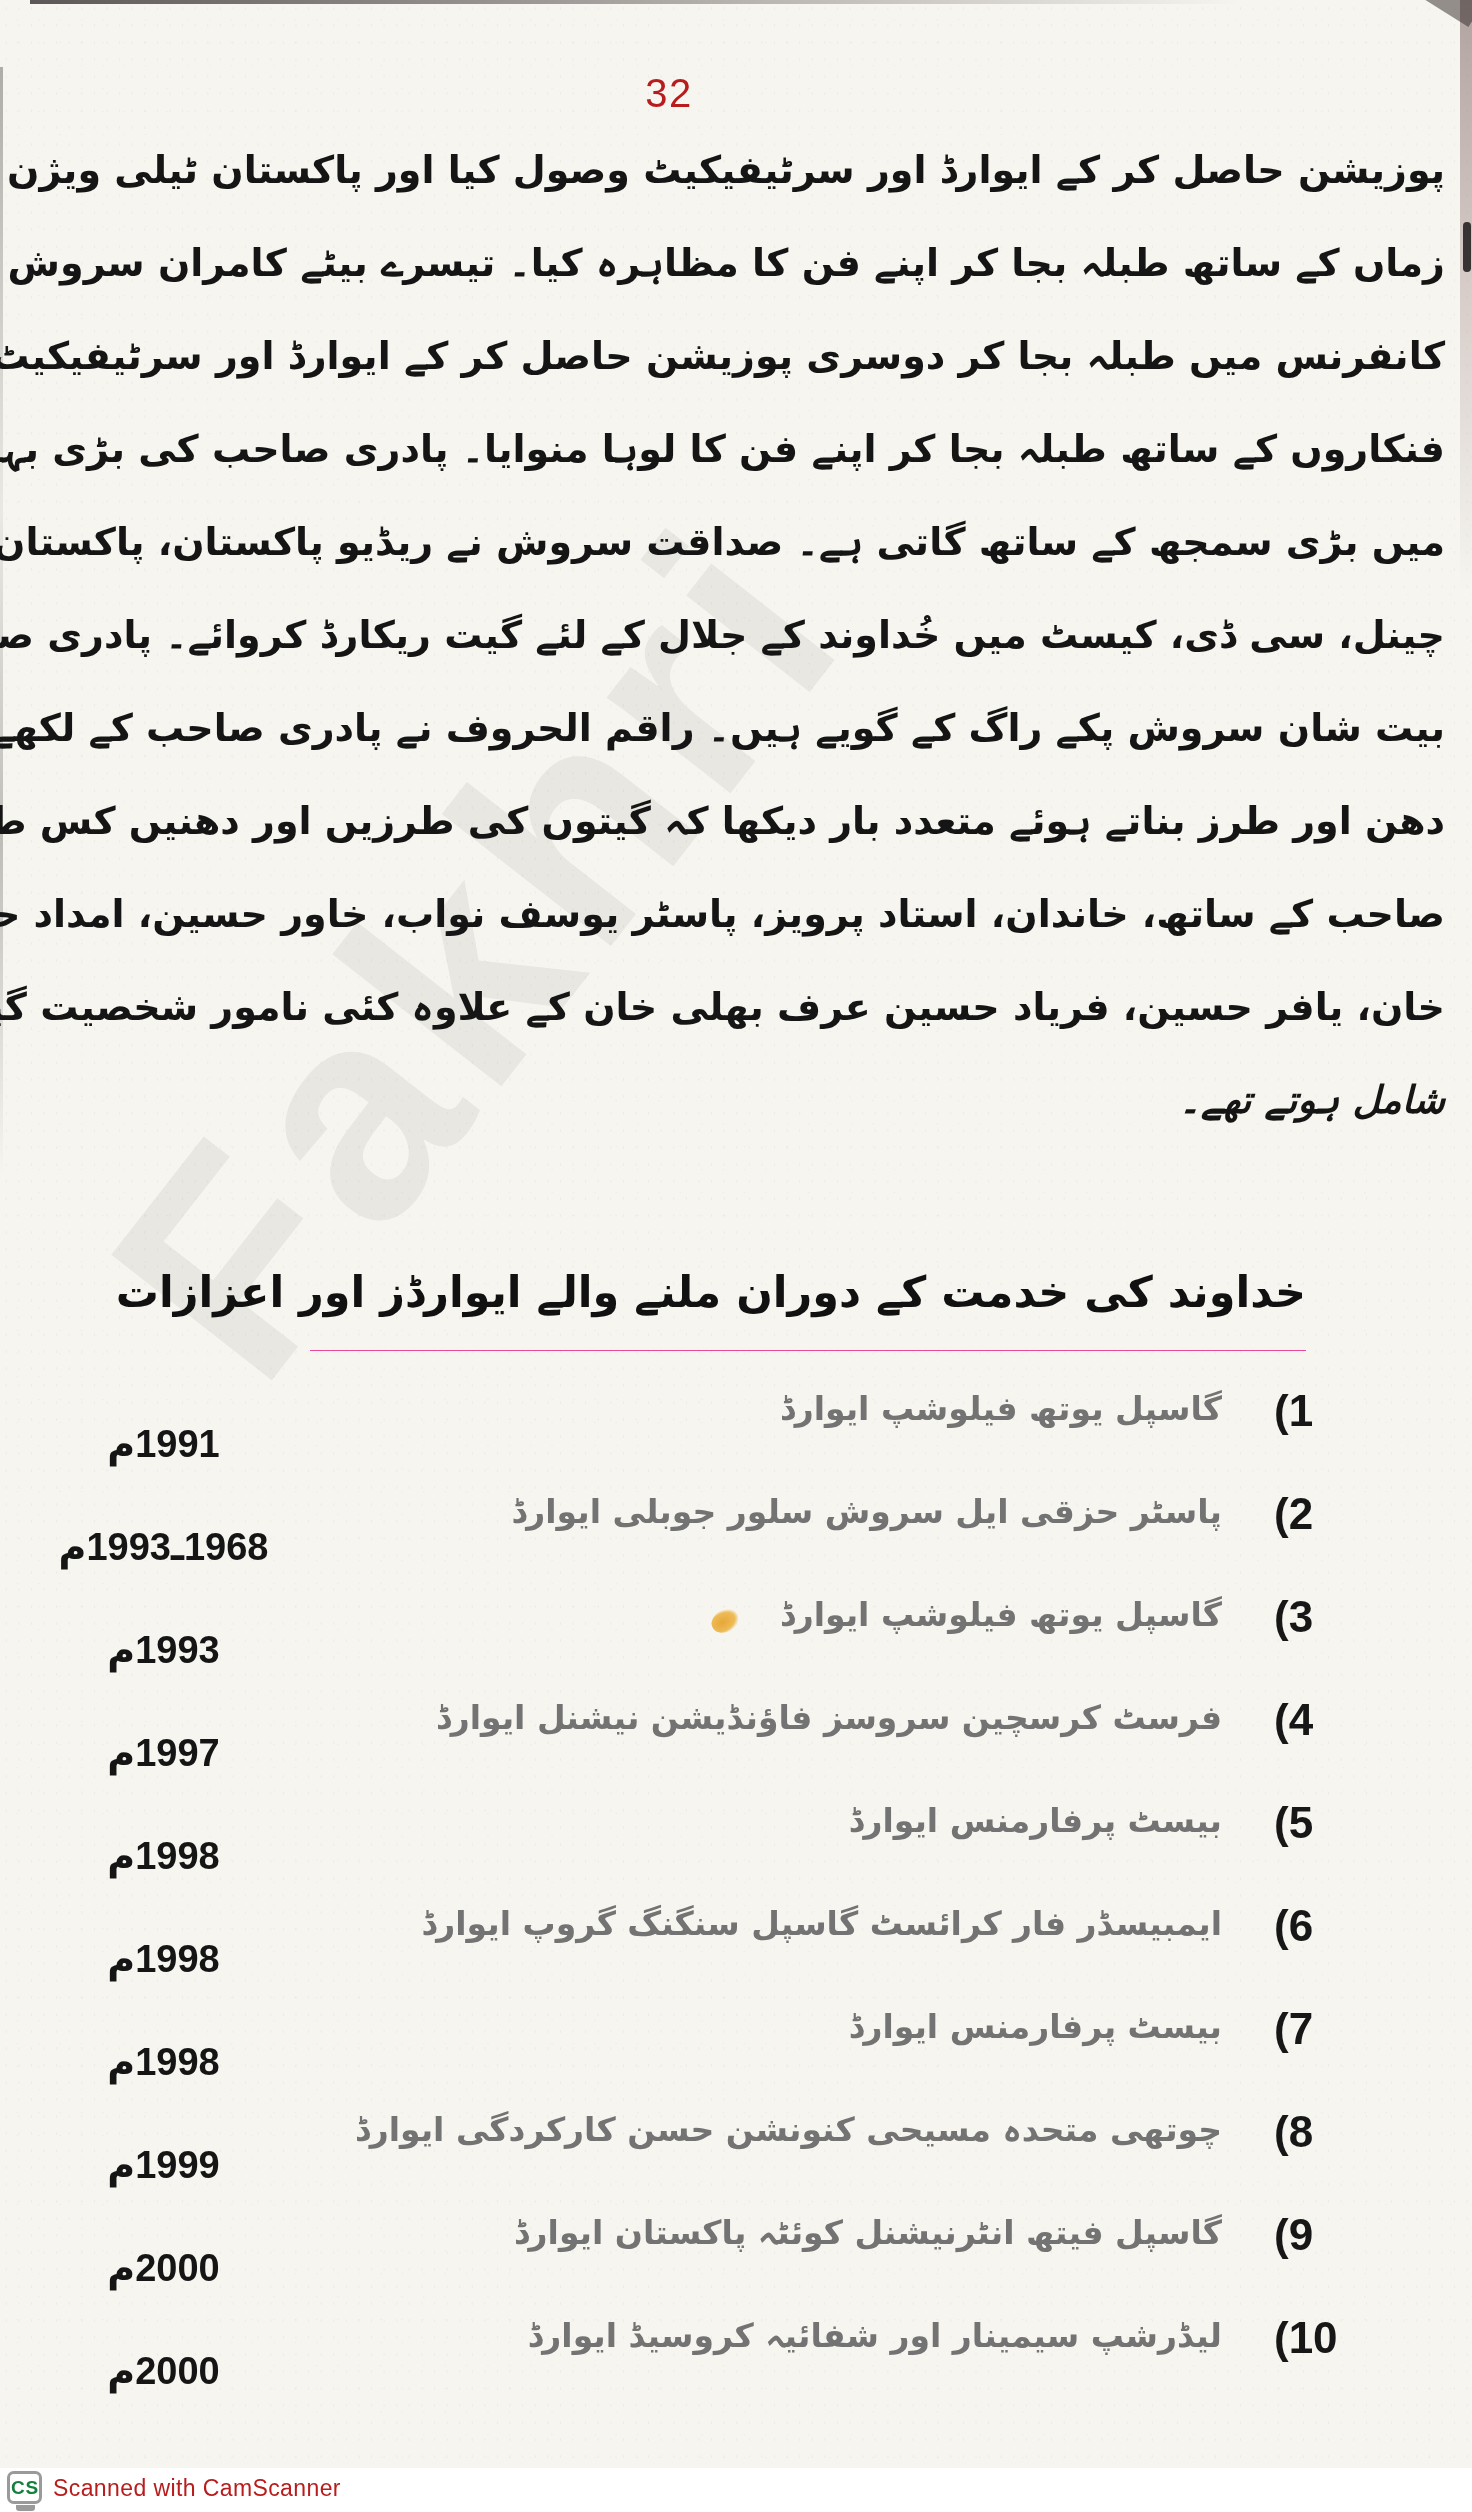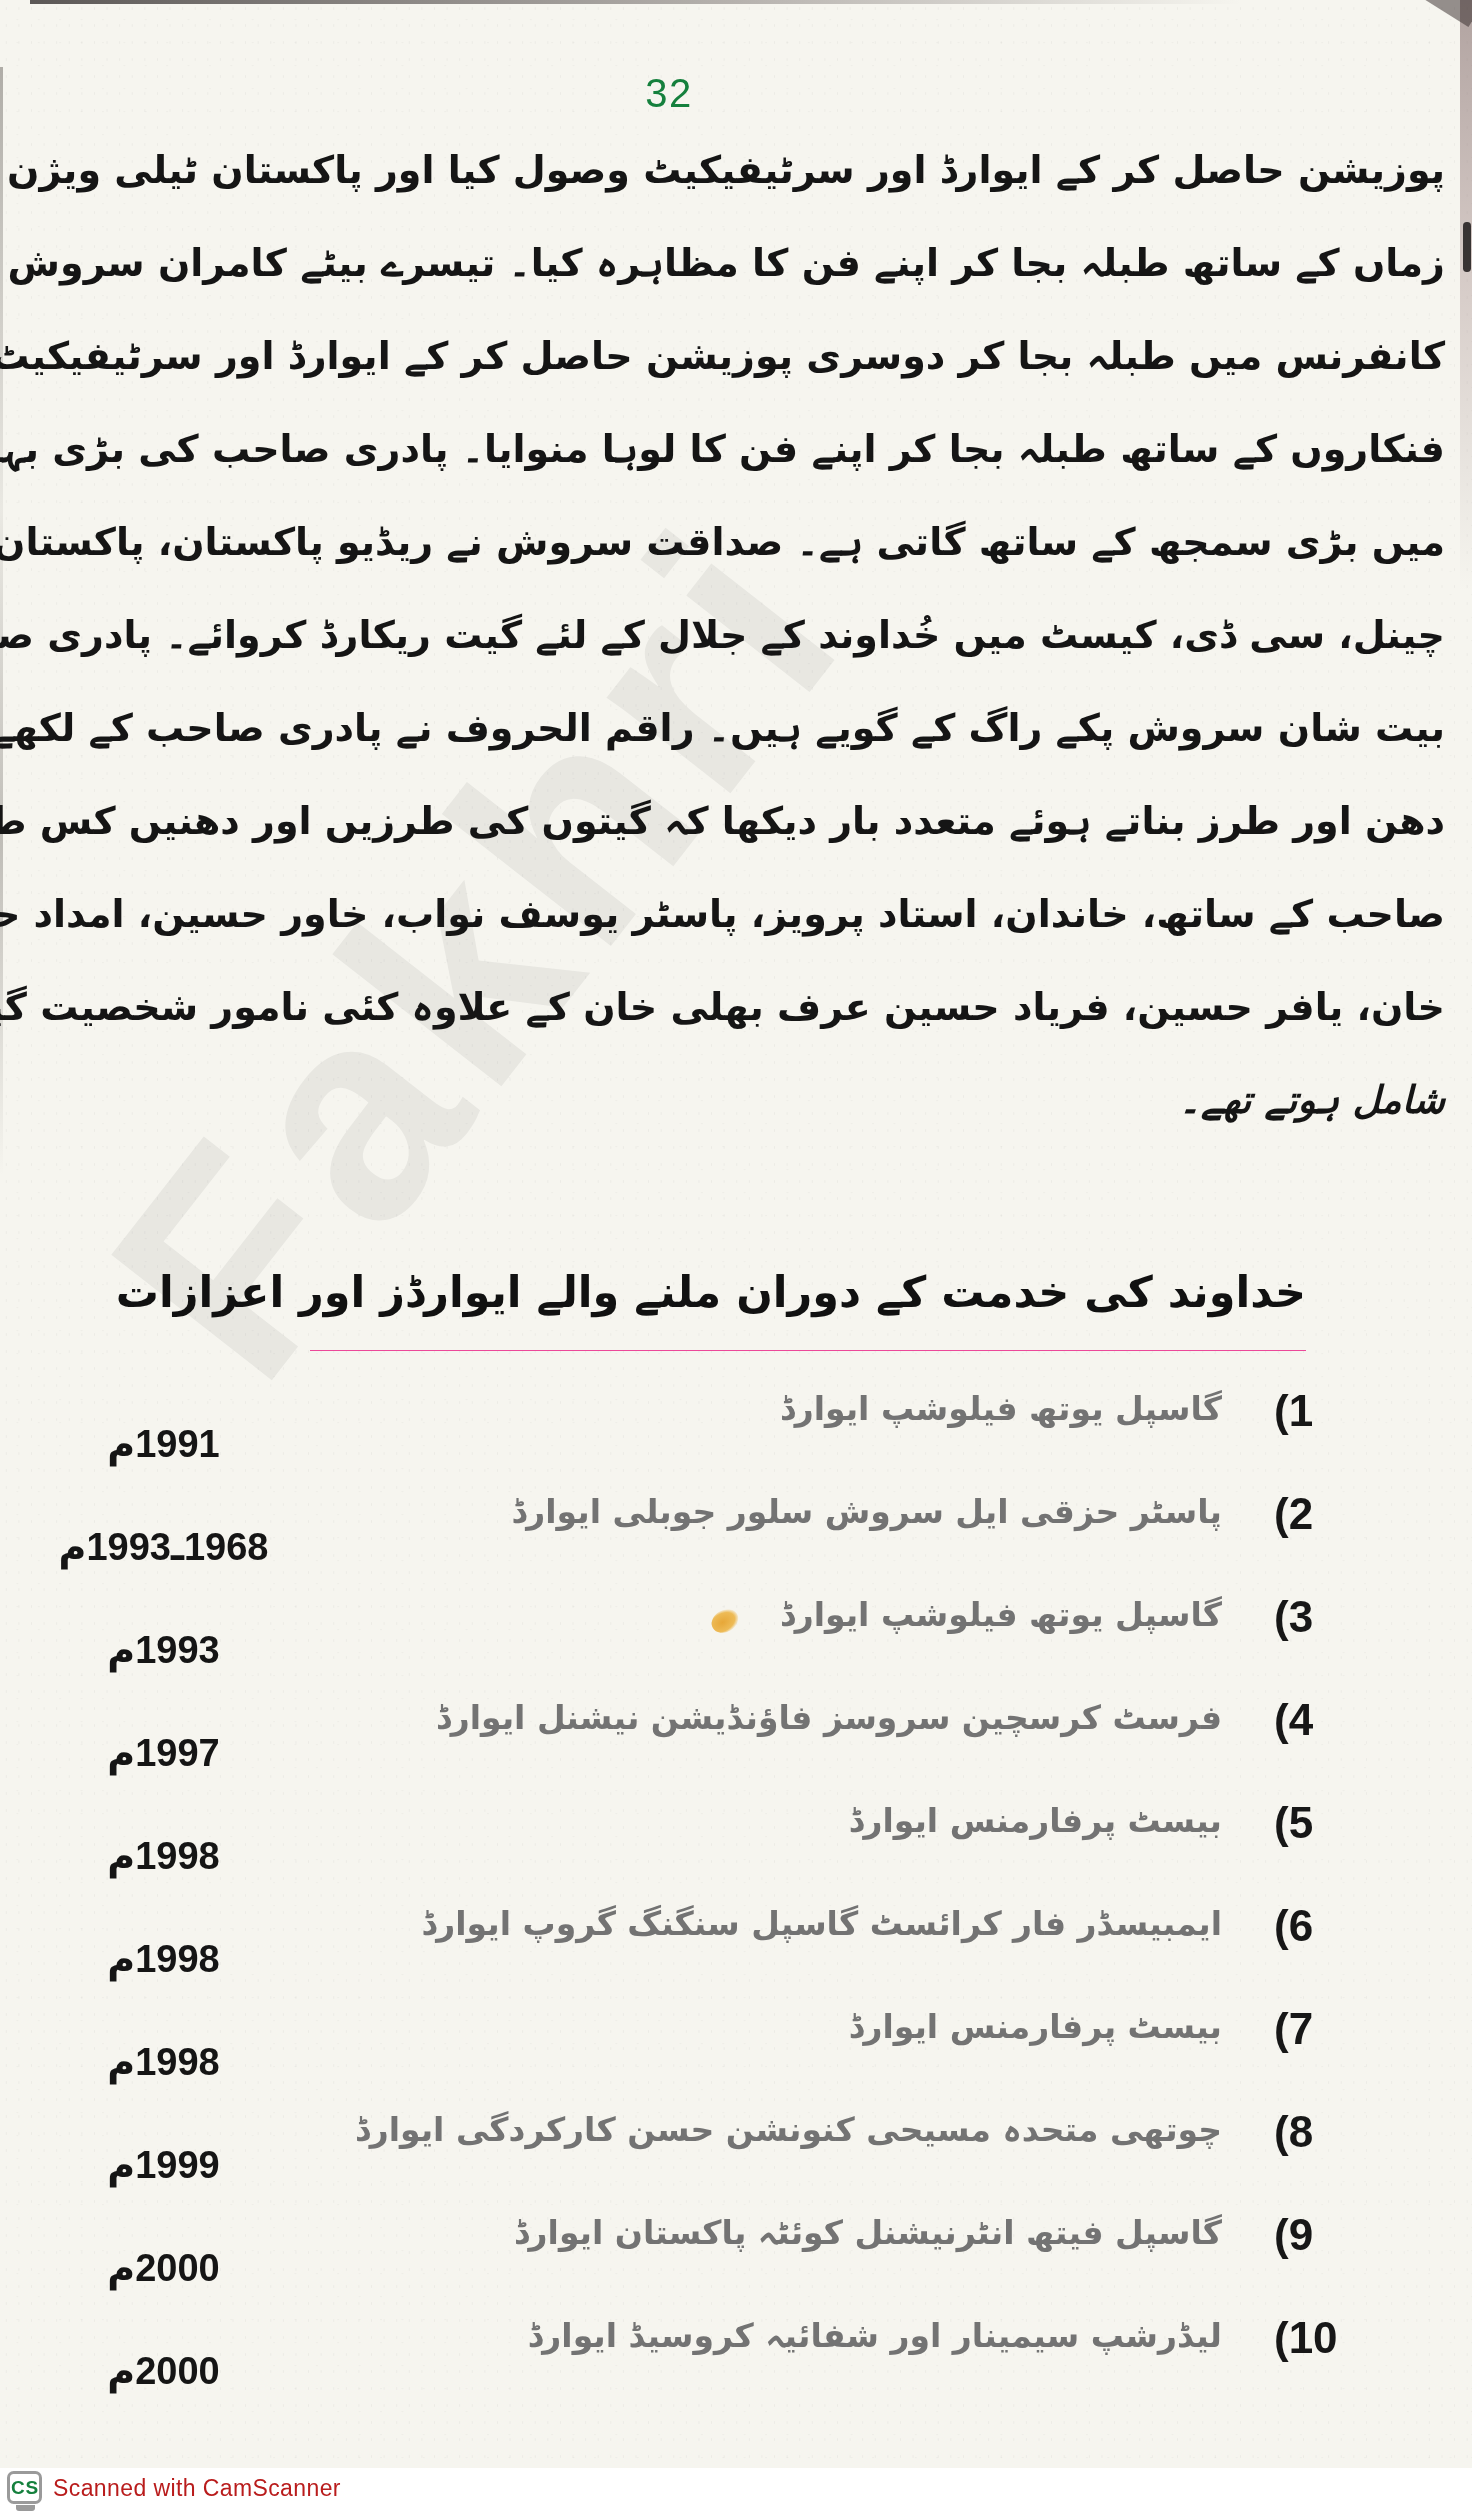--- a/index.html
+++ b/index.html
@@ -48,21 +48,21 @@
     font-size:296px;font-weight:bold;letter-spacing:13.3px;
     color:rgba(110,110,112,0.10);
     transform:rotate(-52deg);transform-origin:40% 50%;
     white-space:nowrap;user-select:none;
   }
   
   .pagenum{
     position:absolute;top:71px;left:0;width:1338px;
     text-align:center;
     font-family:"Liberation Sans",sans-serif;
-    font-size:40px;color:#15803d;letter-spacing:1.5px;
+    font-size:40px;color:#b91c1c;letter-spacing:1.5px;
   }
   
   .para{
     position:absolute;top:124px;right:27px;left:22px;
     direction:rtl;
     color:#151515;
   }
   .bodyline{
     font-size:38px;line-height:93px;
     font-weight:bold;

